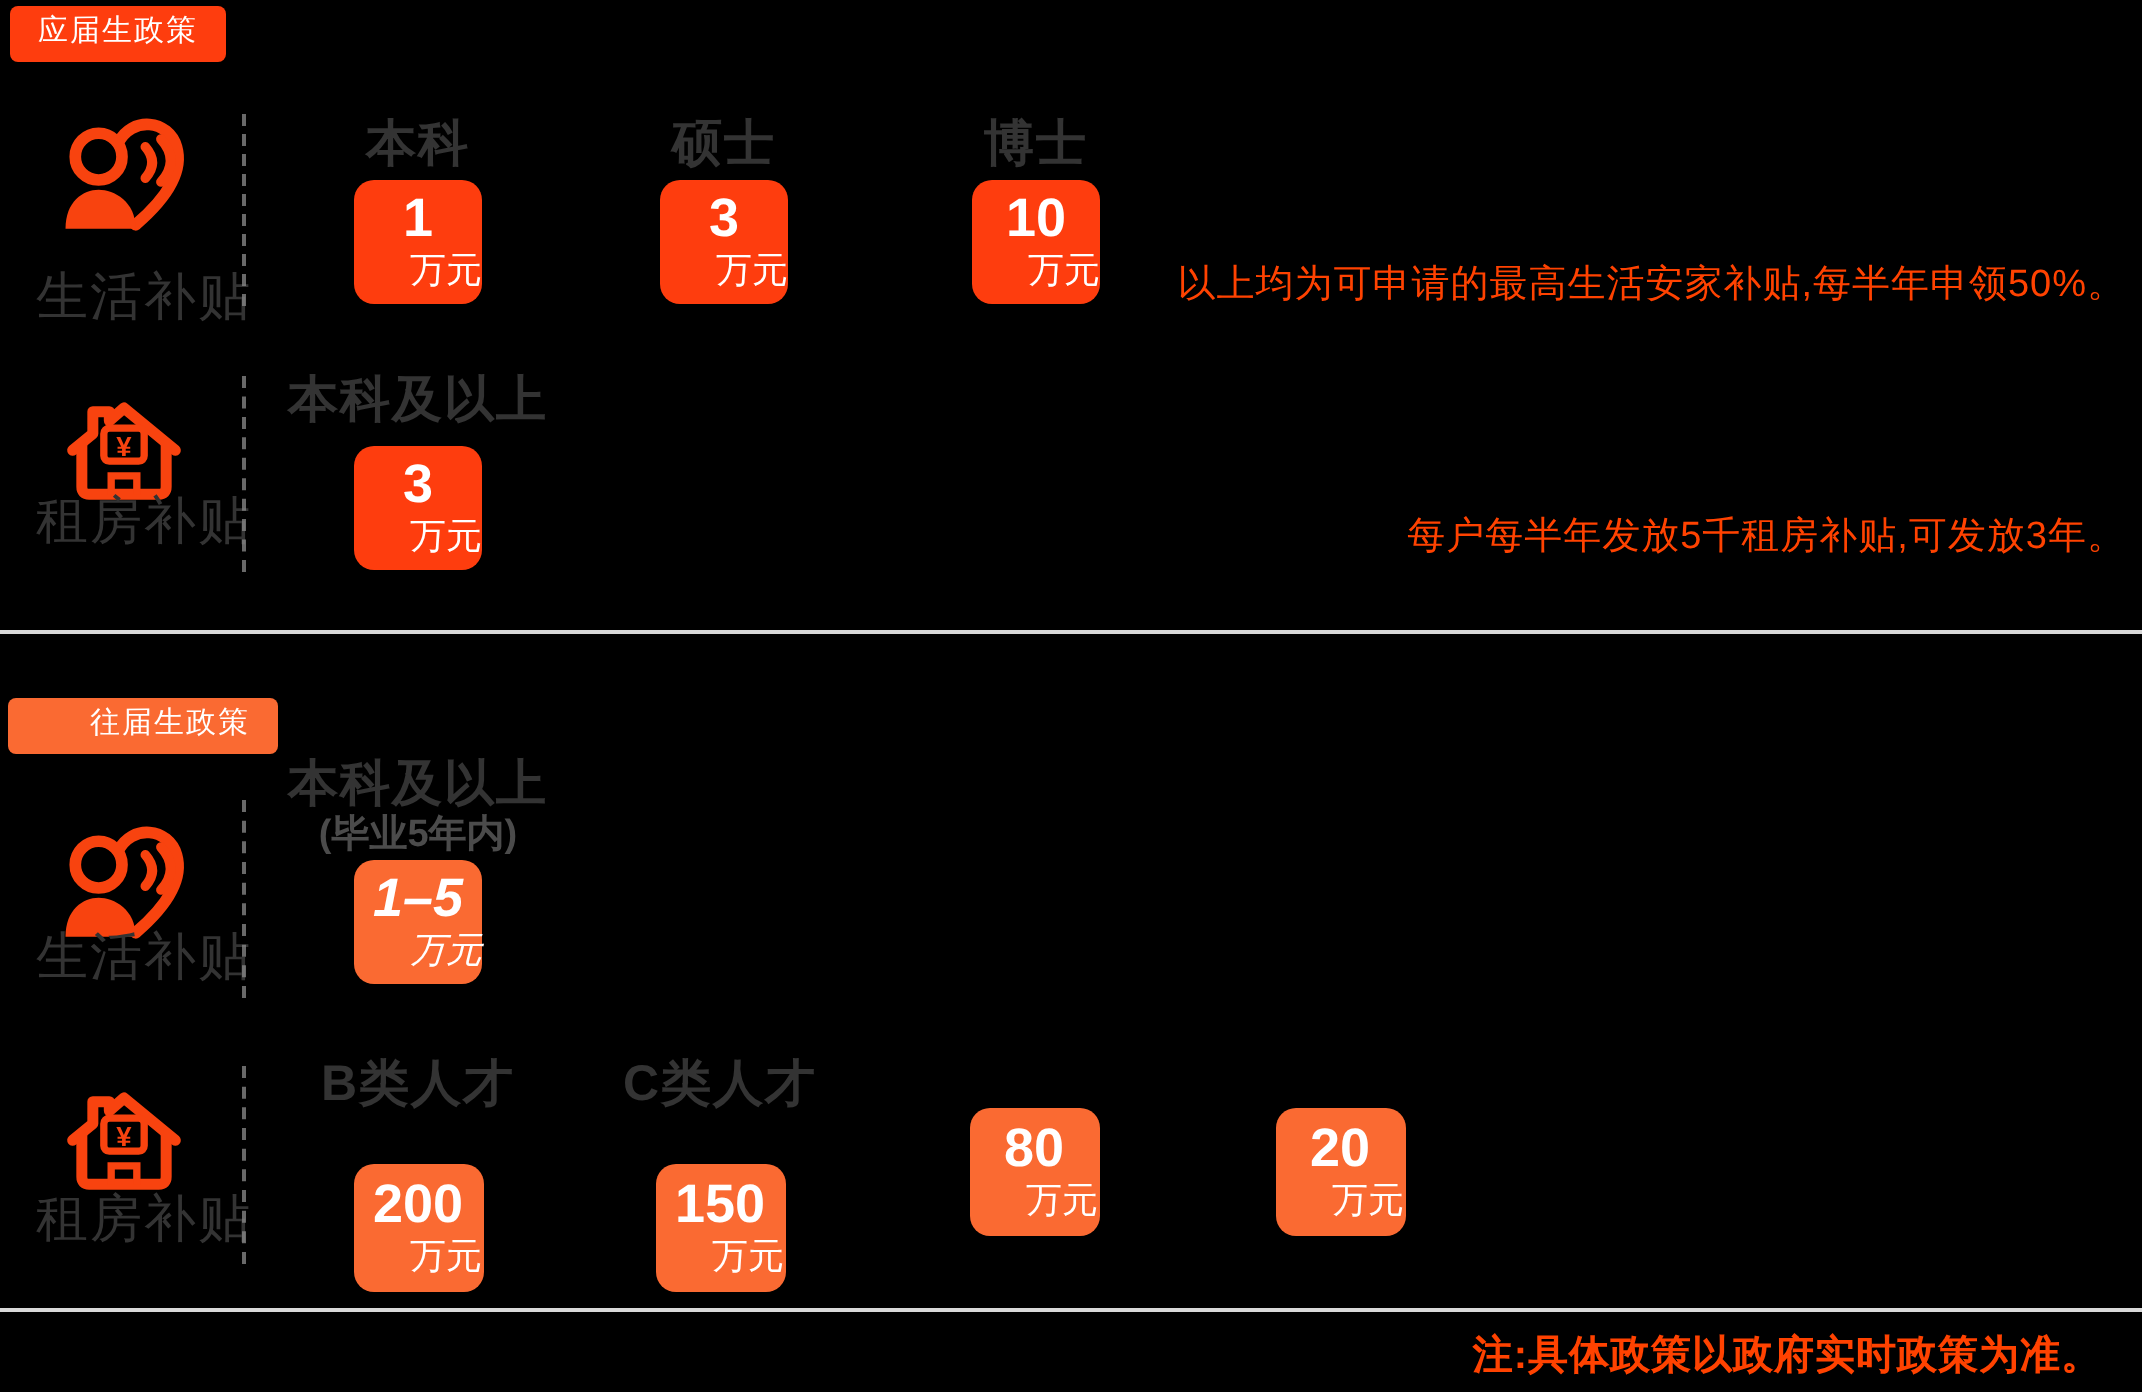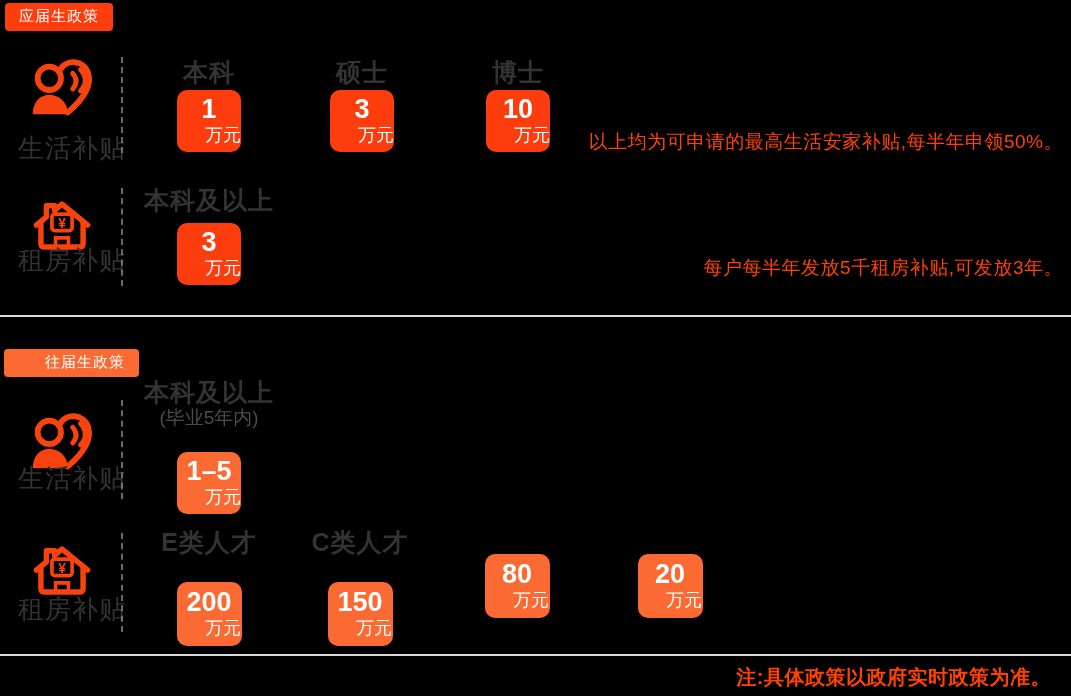--- a/index.html
+++ b/index.html
@@ -49,34 +49,34 @@
     position:absolute;width:150px;
     text-align:center;
   }
   .col .hd{
     color:var(--label-text);
     font-size:25px;font-weight:700;
     line-height:28px;letter-spacing:1px;white-space:nowrap;
   }
   .col .sub{
     color:var(--subheader-text);
-    font-size:19px;font-weight:400;
+    font-size:19px;font-weight:700;
     line-height:24px;white-space:nowrap;
   }
   .vbox{
     width:64px;margin:0 auto;
     border-radius:10px;
     color:var(--box-text);
     padding:5px 0 6px 0;
   }
   .fresh-bg{background:var(--fresh-accent);}
   .past-bg{background:var(--past-accent);}
   .vbox .val{font-size:27px;font-weight:700;line-height:29px;}
   .vbox .unit{font-size:18px;font-weight:400;line-height:21px;margin-top:1px;padding-left:28px;}
-  .mt4{margin-top:4px;}.mt7{margin-top:22px;}.mt9{margin-top:9px;}.mt10{margin-top:26px;}
+  .mt4{margin-top:4px;}.mt7{margin-top:0;font-style:italic;}.mt9{margin-top:9px;}.mt10{margin-top:26px;}
   .w65{width:65px;padding:6px 0 7px 0;}
   .annotation{
     position:absolute;right:8px;
     color:var(--annotation-text);
     font-size:19px;font-weight:400;
     letter-spacing:.5px;white-space:nowrap;
   }
   .divider{
     position:absolute;left:0;width:1071px;height:2px;
     background:var(--divider);
@@ -190,21 +190,21 @@
         <path d="M13 32 L13 55 Q13 59 17 59 L55 59 Q59 59 59 55 L59 32" stroke="var(--icon-color)" stroke-width="6" stroke-linecap="round" fill="none"></path>
         <rect x="25" y="23" width="22" height="18" rx="3" stroke="var(--icon-color)" stroke-width="4" fill="none"></rect>
         <text x="36" y="38" text-anchor="middle" font-size="15" font-weight="bold" fill="var(--icon-color)">¥</text>
         <path d="M29 59 L29 49 L43 49 L43 59" stroke="var(--icon-color)" stroke-width="4" fill="none"></path>
       </svg>
     </div>
     <div class="row-label" style="top:592px;">租房补贴</div>
     <div class="vdash" style="top:533px;height:99px;"></div>
 
     <div class="col" style="left:134px;top:528px;">
-      <div class="hd">E类人才</div>
+      <div class="hd">B类人才</div>
       <div class="vbox past-bg w65 mt10">
         <div class="val">200</div>
         <div class="unit">万元</div>
       </div>
     </div>
     <div class="col" style="left:285px;top:528px;">
       <div class="hd">C类人才</div>
       <div class="vbox past-bg w65 mt10">
         <div class="val">150</div>
         <div class="unit">万元</div>

